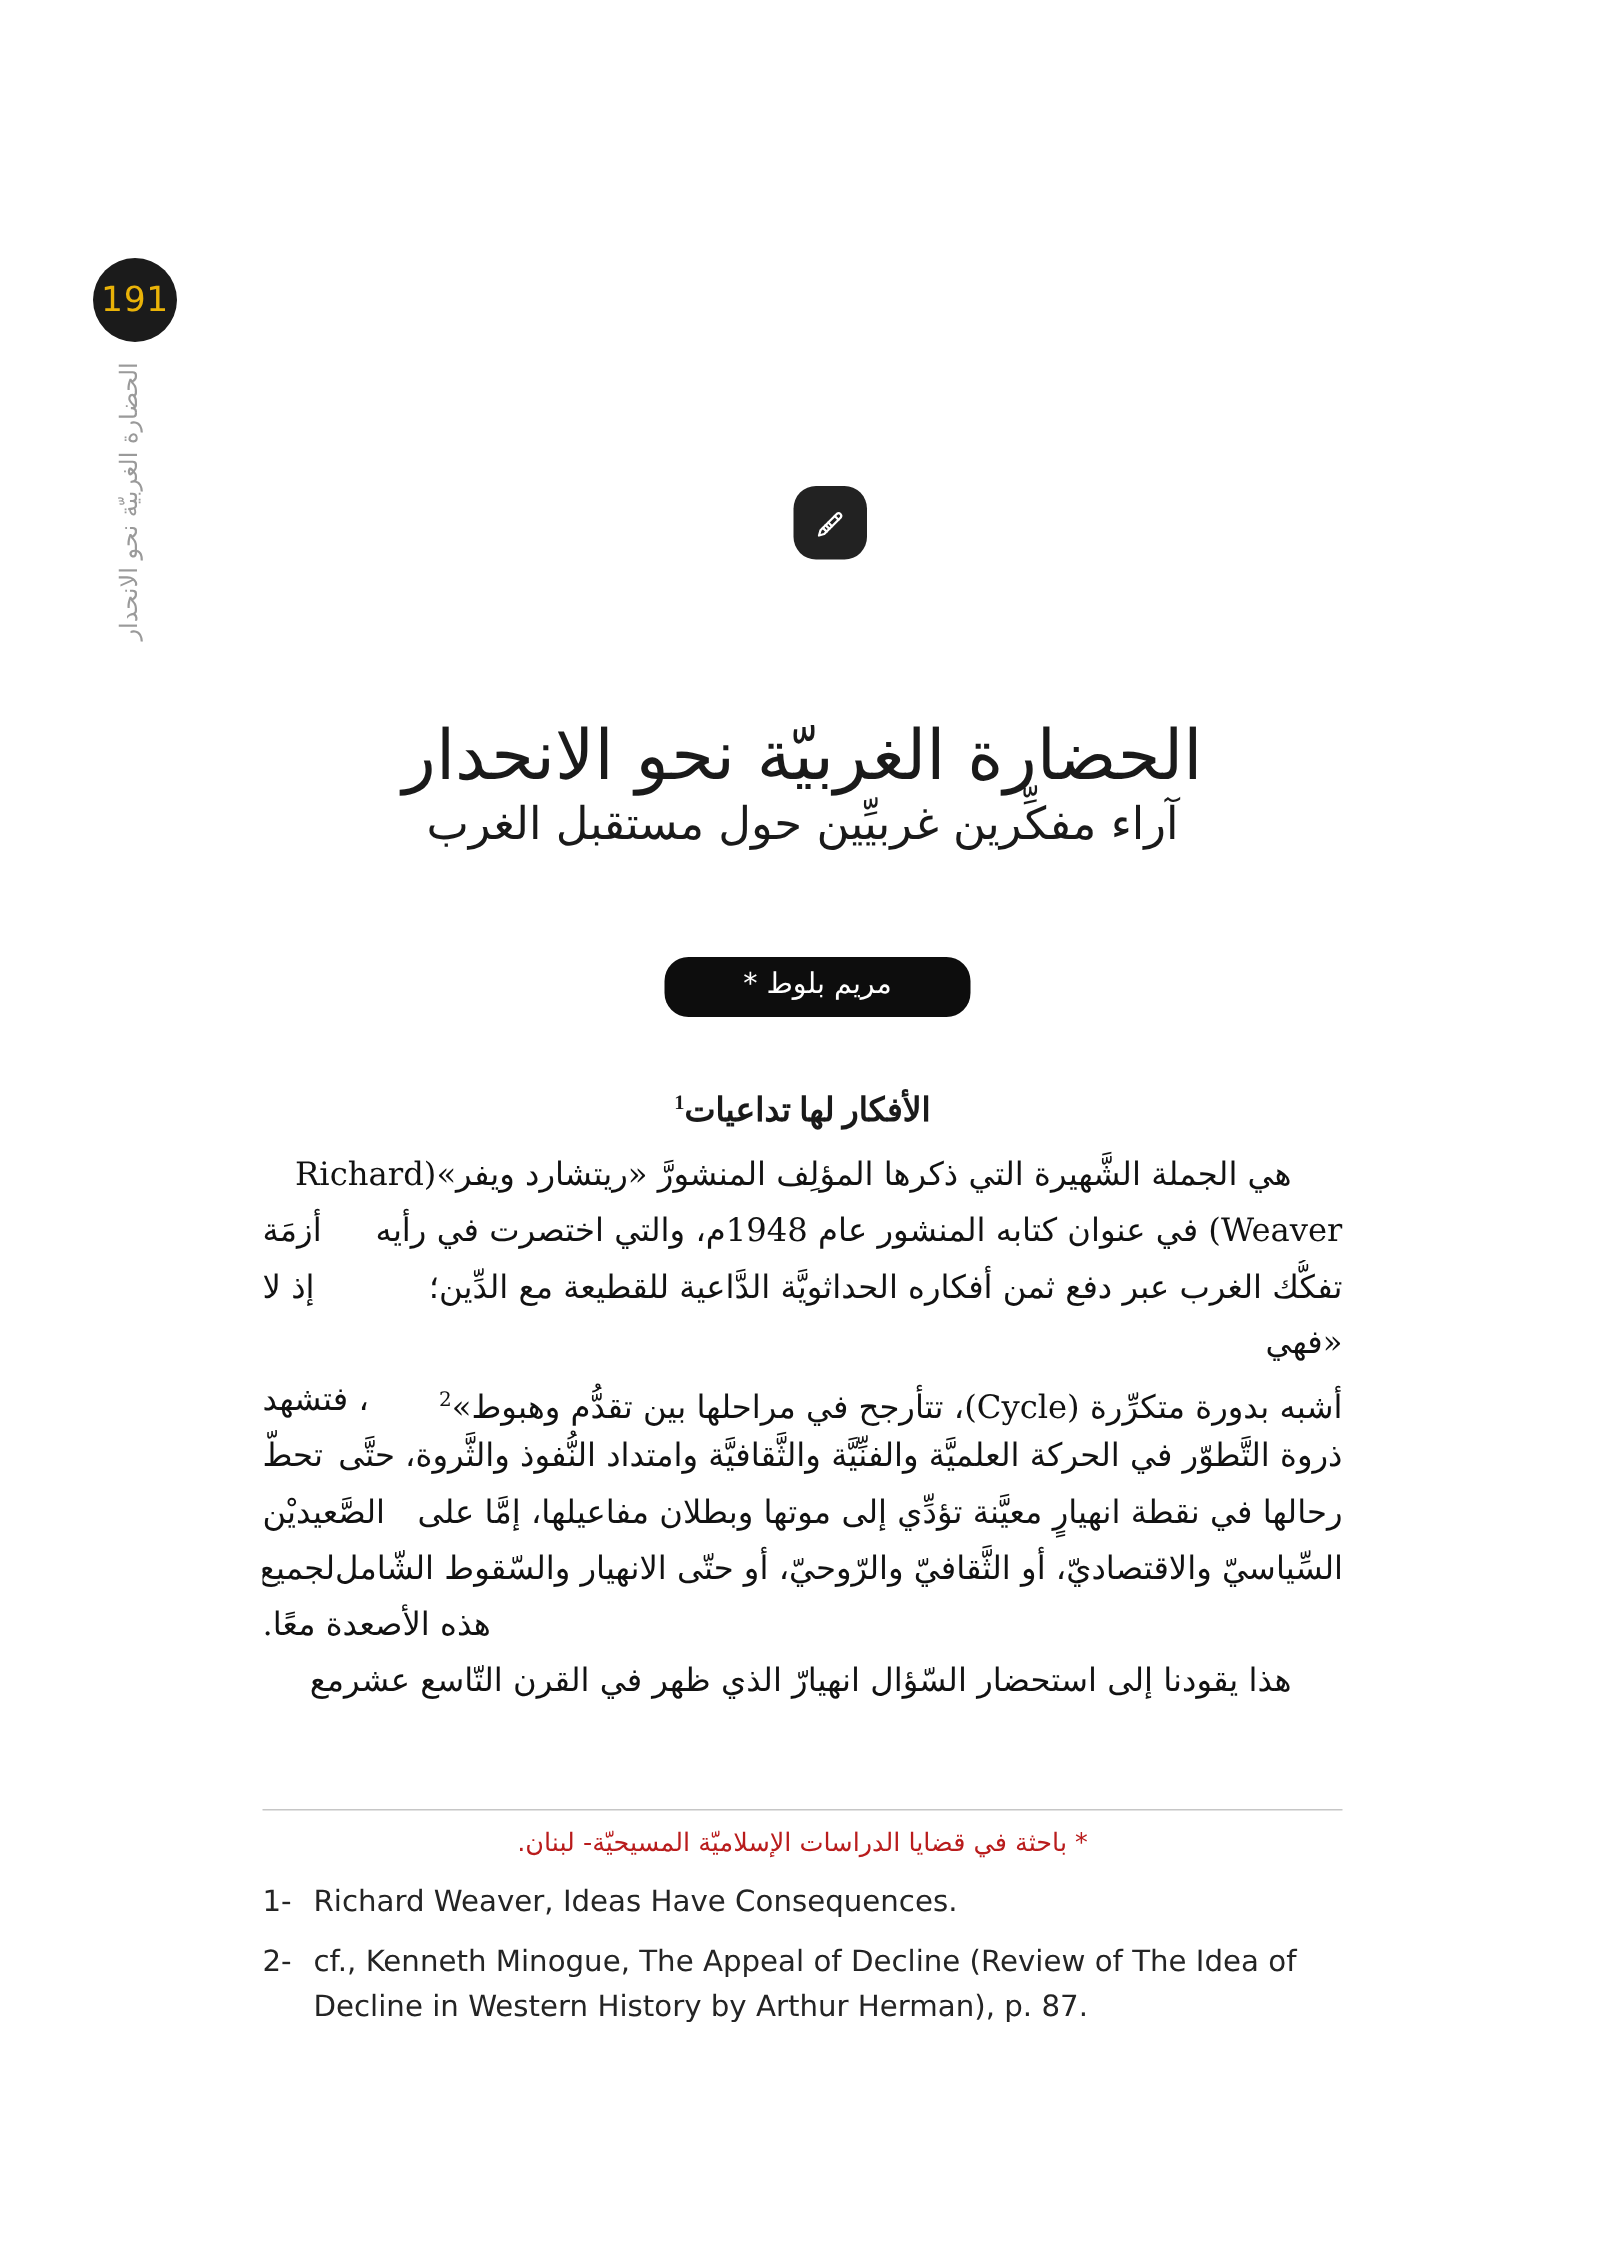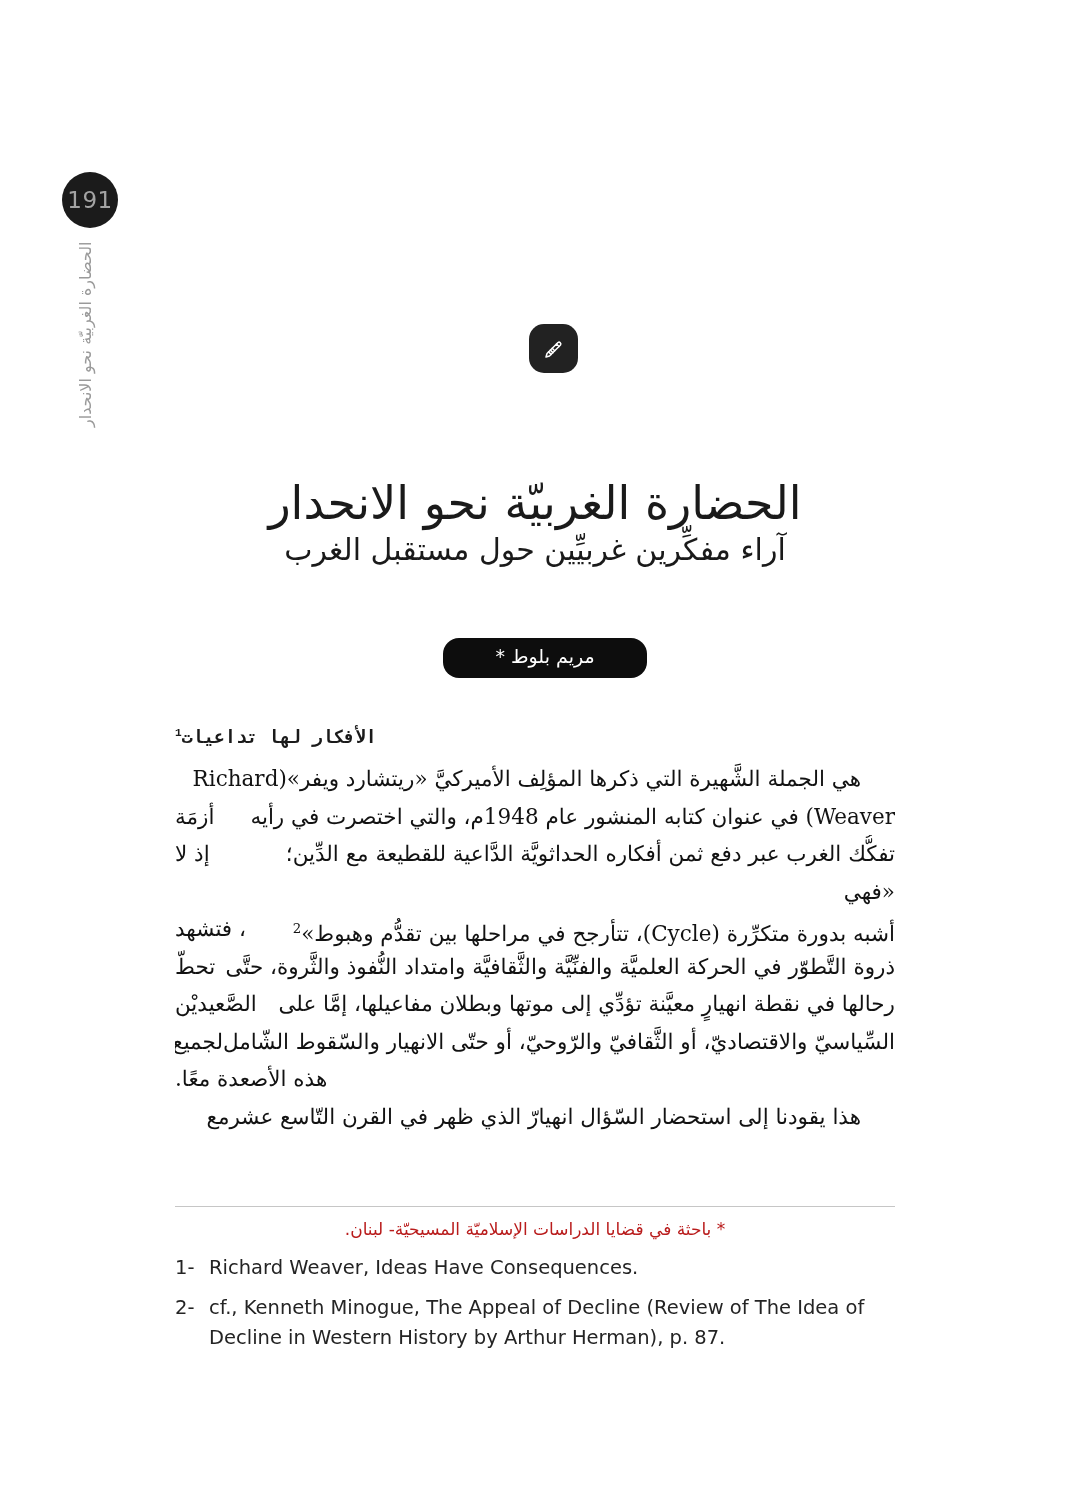--- a/index.html
+++ b/index.html
@@ -19,21 +19,21 @@
 
   
   .page-number {
     position: absolute;
     left: 62px;
     top: 172px;
     width: 56px;
     height: 56px;
     border-radius: 50%;
     background: #1b1b1b;
-    color: #a3a3a3;
+    color: #eab308;
     display: flex;
     align-items: center;
     justify-content: center;
     font-size: 23px;
     font-weight: 400;
     letter-spacing: 0.5px;
     font-family: "DejaVu Sans", "Liberation Sans", sans-serif;
   }
   .running-head {
     position: absolute;
@@ -118,26 +118,26 @@
   
   .body-area {
     position: absolute;
     right: 175px;
     left: 175px;
     top: 726px;
     direction: rtl;
   }
   .section-heading {
     margin: 0 0 10px 0;
-    font-size: 18px;
+    font-size: 22px;
     font-weight: 700;
     color: #1a1a1a;
-    text-align: left;
+    text-align: center;
     line-height: 1.3;
-    font-family: Liberation Mono, monospace;
+    font-family: Liberation Serif, serif;
   }
   .body-lines {
     font-family: "DejaVu Serif", "Liberation Serif", serif;
     font-size: 21.5px;
     color: #121212;
     direction: rtl;
   }
   .body-line {
     display: flex;
     justify-content: space-between;
@@ -219,21 +219,21 @@
   <div class="author-badge-wrap">
     <div class="author-badge">مريم بلوط *</div>
   </div>
 
   <div class="body-area">
     <div class="section-heading">
       <span>الأفكار لها تداعيات</span><sup>1</sup>
     </div>
     <div class="body-lines">
         <div class="body-line indent">
-          <span>هي الجملة الشَّهيرة التي ذكرها المؤلِف الأميركيَّ «ريتشارد ويفر»</span>
+          <span>هي الجملة الشَّهيرة التي ذكرها المؤلِف المنشورَّ «ريتشارد ويفر»</span>
           <span>(Richard</span>
         </div>
         <div class="body-line">
           <span>Weaver) في عنوان كتابه المنشور عام 1948م، والتي اختصرت في رأيه</span>
           <span>أزمَة</span>
         </div>
         <div class="body-line">
           <span>تفكُّك الغرب عبر دفع ثمن أفكاره الحداثويَّة الدَّاعية للقطيعة مع الدِّين؛</span>
           <span>إذ لا</span>
         </div>

